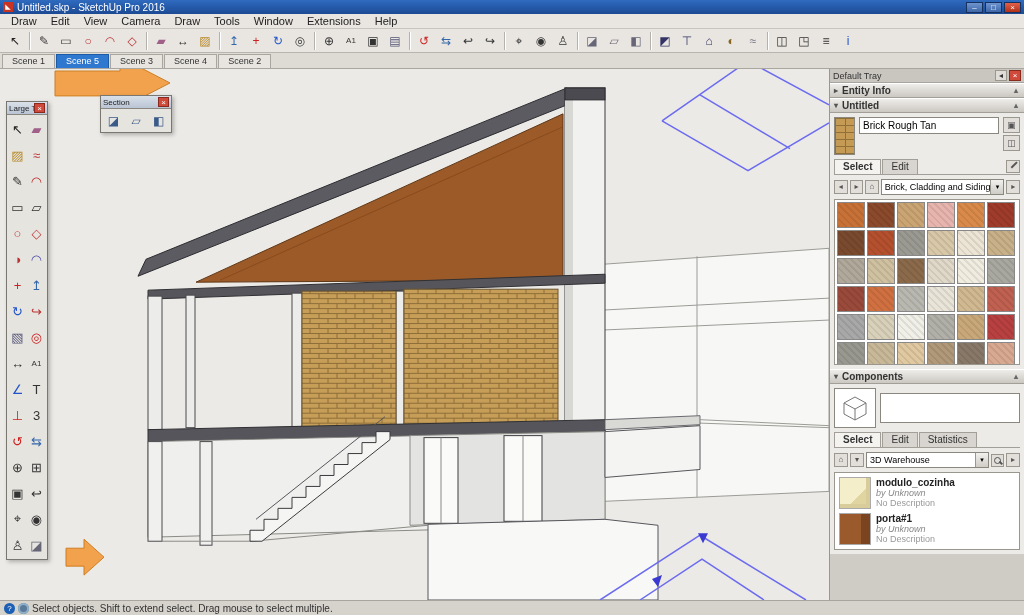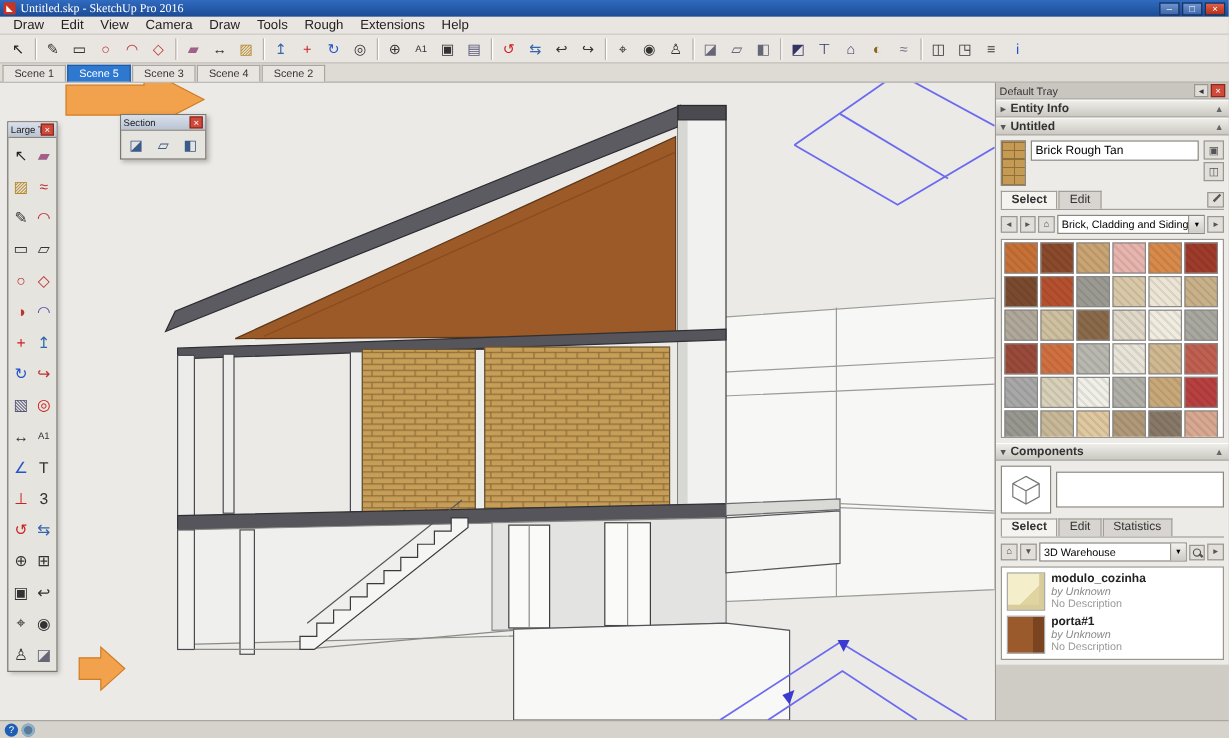--- a/index.html
+++ b/index.html
@@ -4,21 +4,21 @@
 <style>
   * { margin:0; padding:0; box-sizing:border-box; }
   html,body { width:1024px; height:615px; overflow:hidden;
     font-family:"Liberation Sans", sans-serif; font-size:11px; background:#d6d3ce; }
 
   
   .titlebar { height:14px; background:linear-gradient(#2f6bc0,#1c4a94);
     display:flex; align-items:center; padding:0 3px; color:#fff; }
   .app-icon { width:10px; height:10px; background:#c93322; color:#fff; font-size:7px;
     display:flex; align-items:center; justify-content:center; margin-right:4px; }
-  .title-text { font-size:10px; flex:1; white-space:nowrap; overflow:hidden;font-family:Liberation Serif, serif; }
+  .title-text { font-size:10px; flex:1; white-space:nowrap; overflow:hidden; }
   .win-btns { display:flex; gap:2px; }
   .win-btn { width:17px; height:11px; background:linear-gradient(#6f94cf,#3f67a8);
     border:1px solid #17315e; color:#fff; font-size:8px; line-height:9px; text-align:center; }
   .win-btn.close { background:linear-gradient(#e0604a,#b23018); }
 
   
   .menubar { height:15px; background:#e9e6e1; border-bottom:1px solid #c8c5c0;
     display:flex; align-items:center; padding:0 4px; }
   .menu-item { padding:0 7px; color:#222; font-size:11px; line-height:15px; cursor:default; }
 
@@ -162,21 +162,21 @@
   </div>
 </div>
 
 <div class="menubar">
     <span class="menu-item">Draw</span>
     <span class="menu-item">Edit</span>
     <span class="menu-item">View</span>
     <span class="menu-item">Camera</span>
     <span class="menu-item">Draw</span>
     <span class="menu-item">Tools</span>
-    <span class="menu-item">Rough</span>
+    <span class="menu-item">Window</span>
     <span class="menu-item">Extensions</span>
     <span class="menu-item">Help</span>
   </div>
 
 <div class="toolbar">
     <span class="tb-btn" title="select" style="color: rgb(34, 34, 34);">↖</span>
     <span class="tb-sep"></span>
     <span class="tb-btn" title="line" style="color: rgb(51, 51, 51);">✎</span>
     <span class="tb-btn" title="rectangle" style="color: rgb(51, 51, 51);">▭</span>
     <span class="tb-btn" title="circle" style="color: rgb(187, 51, 51);">○</span>
@@ -507,13 +507,14 @@
       </div>
     </div>
 
     <div class="tray-fill"></div>
   </div>
 </div>
 
 <div class="statusbar">
   <div class="stat-circ help">?</div>
   <div class="stat-circ geo"></div>
+  <div class="stat-msg">Select objects. Shift to extend select. Drag mouse to select multiple.</div>
 </div>
 
 </body></html>

